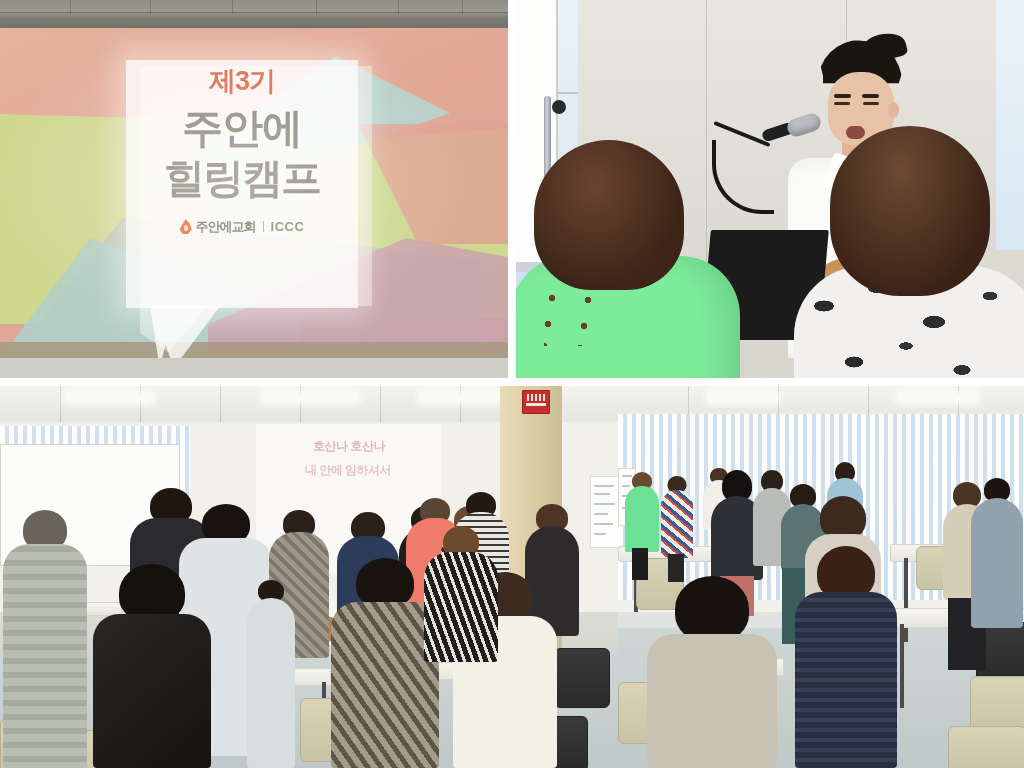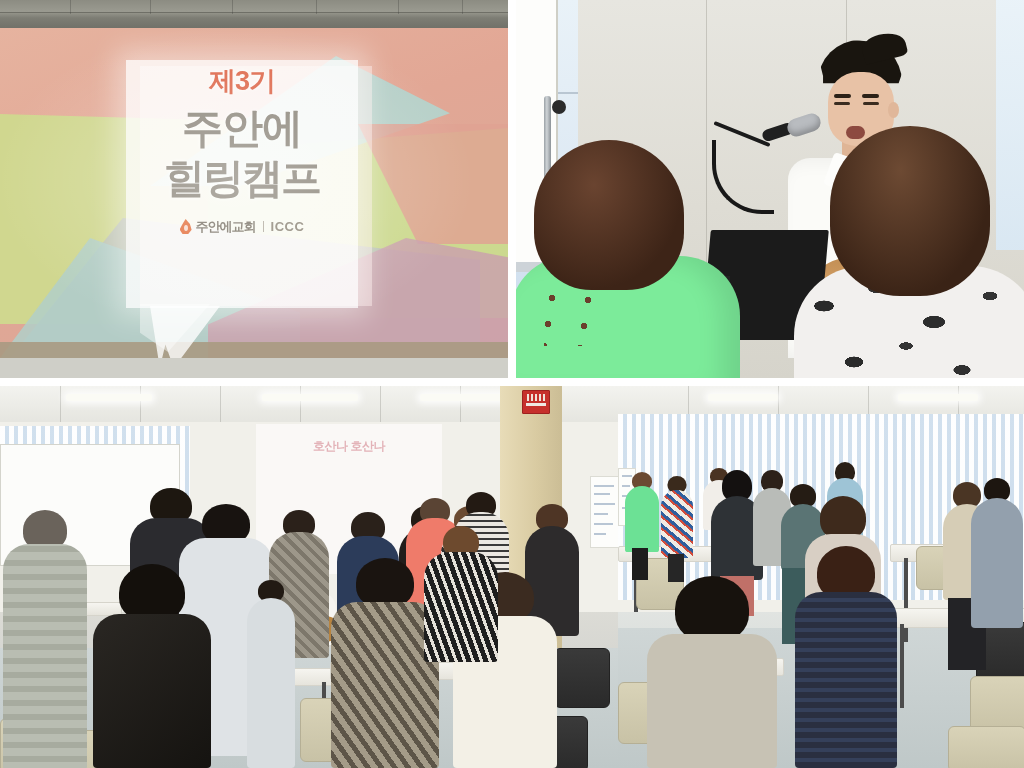--- a/index.html
+++ b/index.html
@@ -326,20 +326,21 @@
       <span class="ceil-light" style="left:262px;width:96px"></span>
       <span class="ceil-light" style="left:420px;width:110px"></span>
     </div>
     <div class="room-wall"></div>
     <div class="win-strip" style="left:0;width:190px">
       <div class="blinds"></div>
     </div>
     <div class="wboard" style="left:0;top:58px;width:178px;height:120px"></div>
     <div class="proj-wall" style="left:256px;top:38px;width:186px;height:150px"></div>
     <div class="lyric" style="left:256px;top:52px;width:186px;font-size:12px">호산나 호산나</div>
+    <div class="lyric" style="left:250px;top:76px;width:196px;font-size:12px;opacity:.8">내 안에 임하셔서</div>
 
     <div class="pillar" style="left:500px;top:0;width:62px;height:282px"></div>
     <div class="emerg" style="left:522px;top:4px;width:26px;height:22px"></div>
     <div class="notice" style="left:590px;top:90px;width:28px;height:70px">
       <i style="top:8px;width:20px"></i>
         <i style="top:16px;width:16px"></i>
         <i style="top:26px;width:21px"></i>
       <i style="top:36px;width:14px"></i>
         <i style="top:46px;width:19px"></i>
         <i style="top:56px;width:12px"></i>

